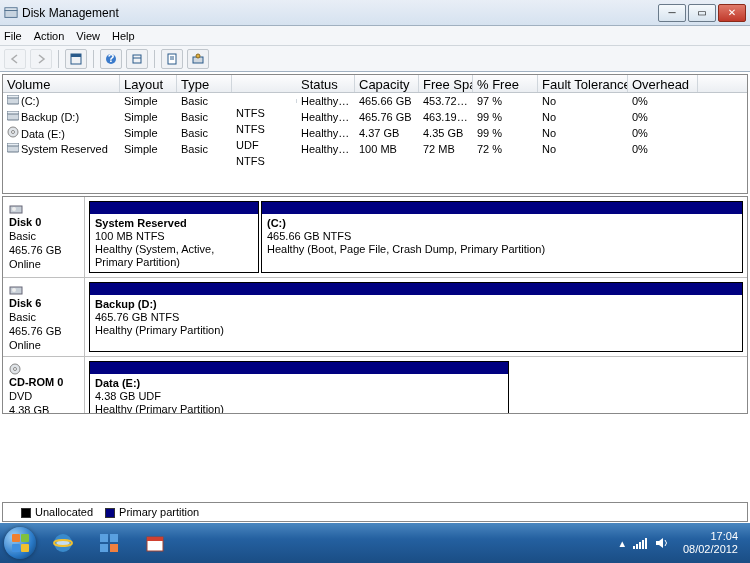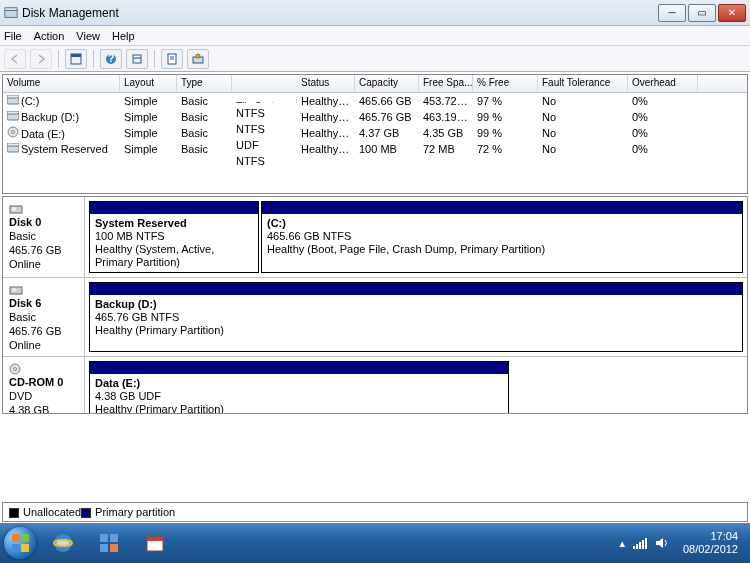--- a/index.html
+++ b/index.html
@@ -19,40 +19,40 @@
 
 
 .toolbar { height: 26px; background: #f4f6f9; display:flex; align-items:center; padding: 0 4px; gap:4px; border-bottom:1px solid #a0b0c0; }
 .tbbtn { width:22px; height:20px; border:1px solid #c0c6cc; background:#f0f2f5; display:flex; align-items:center; justify-content:center; cursor:pointer; border-radius:2px; }
 .tbbtn.disabled { opacity:0.45; }
 .tsep { width:1px; height:18px; background:#c0c6cc; margin:0 2px; }
 
 
 .vollist { height: 120px; background:#fff; border:1px solid #888; margin:2px; position:relative; }
 .colheaders { display:flex; height:18px; background:linear-gradient(#fdfdfe,#ebeef2); border-bottom:1px solid #c0c6cc; }
-.colheaders div { border-right:1px solid #d0d6dc; padding:2px 4px; font-size:10px; overflow:hidden; white-space:nowrap; }
+.colheaders div { border-right:1px solid #d0d6dc; padding:2px 4px; font-size:13px; overflow:hidden; white-space:nowrap; }
 .volrow { display:flex; height:16px; align-items:center; }
 .volrow div { padding:1px 4px; overflow:hidden; white-space:nowrap; text-overflow:ellipsis; font-size:11px; }
 .volicon { width:12px; height:10px; display:inline-block; margin-right:2px; }
 .c0 { width:117px; } .c1 { width:57px; } .c2 { width:55px; } .c3 { width:65px;margin-top:24px; } .c4 { width:58px; } .c5 { width:64px; } .c6 { width:54px; } .c7 { width:65px; } .c8 { width:90px; } .c9 { width:70px; }
 
 
 .graphview { border:1px solid #888; margin:2px; height:218px; overflow:hidden; background:#fff; }
 .diskrow { display:flex; border-bottom:1px solid #c0c0c0; min-height:70px;justify-content:space-between; }
 .diskinfo { width:82px; padding:4px 6px; border-right:1px solid #c0c0c0; background:#fff; font-size:11px; line-height:14px; }
 .diskinfo b { font-weight:bold; display:block; }
 .diskinfo .dicon { width:14px; height:12px; display:inline-block; margin-right:2px; vertical-align:middle; }
 .partarea { flex:1; padding:4px; display:flex; gap:2px; }
 .partition { border:1px solid #000; display:flex; flex-direction:column; }
 .partition .stripe { height:12px; background:#000080; }
 .partition .plabel { padding:3px 5px; font-size:11px; line-height:13px; }
 .partition .plabel b { font-weight:bold; }
 
 
-.legend { position:absolute; left:2px; right:2px; bottom:41px; height:20px; border:1px solid #888; display:flex; align-items:center; padding:0 6px; gap:0; background:#fff; font-size:11px; }
+.legend { position:absolute; left:2px; right:2px; bottom:41px; height:20px; border:1px solid #888; display:flex; align-items:center; padding:0 18px; gap:12px; background:#fff; font-size:11px; }
 .swatch { width:10px; height:10px; display:inline-block; border:1px solid #333; margin-right:4px; vertical-align:middle; }
 
 
 .taskbar { position:absolute; bottom:0; left:0; right:0; height:40px; background:linear-gradient(#4a87c0,#2460a0 40%,#1a4d84); display:flex; align-items:center; }
 .start { width:40px; height:40px; display:flex; align-items:center; justify-content:center; cursor:pointer; }
 .start .orb { width:32px; height:32px; border-radius:50%; background:radial-gradient(circle at 30% 30%,#9ed0f8,#2a7ac8 60%,#0a3a6a); box-shadow:0 0 4px rgba(0,0,0,0.4); display:flex; flex-wrap:wrap; align-items:center; justify-content:center; padding:6px; gap:1px; }
 .orb span { width:8px; height:8px; border-radius:1px; }
 .tbitem { width:44px; height:32px; margin:0 1px; border-radius:2px; display:flex; align-items:center; justify-content:center; cursor:pointer; }
 .tray { margin-left:auto; display:flex; align-items:center; color:#fff; padding:0 6px; gap:8px; font-size:11px; }
 .clock { text-align:right; line-height:13px; font-size:11px; padding:0 6px; }

